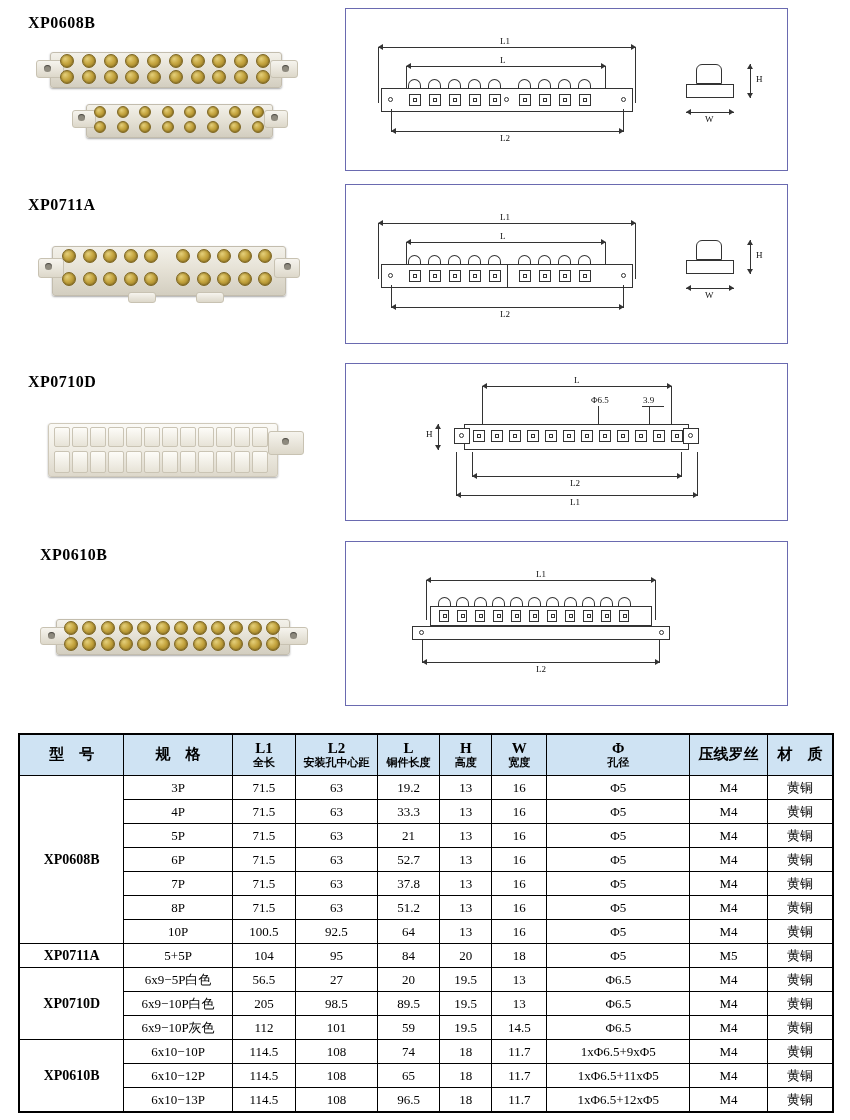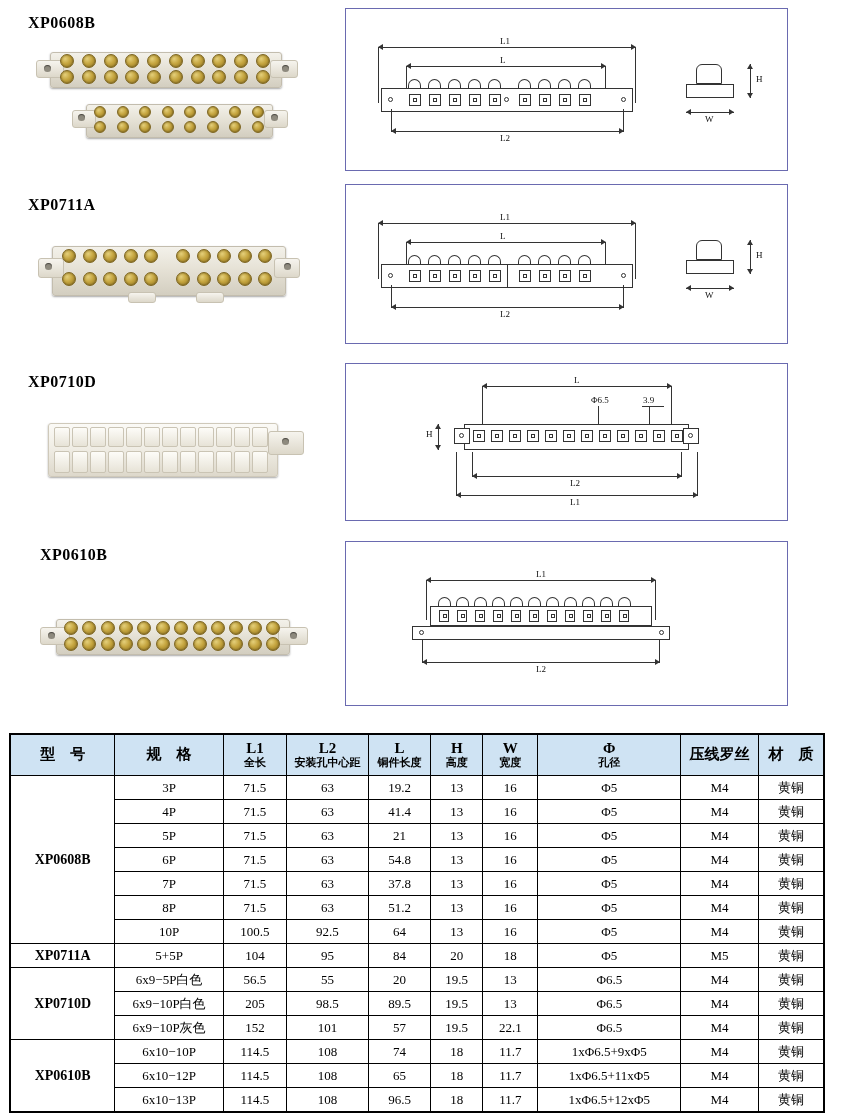--- a/index.html
+++ b/index.html
@@ -92,21 +92,21 @@
   .cell-sq{
     position:absolute;width:12px;height:12px;border:1px solid #333;box-sizing:border-box;background:#fff;
   }
   .cell-sq:after{
     content:"";position:absolute;left:3px;top:3px;width:4px;height:4px;border:1px solid #333;box-sizing:border-box;
   }
   .earbox{position:absolute;border:1px solid #333;box-sizing:border-box;background:#fff;}
   .eardot{position:absolute;width:5px;height:5px;border:1px solid #333;border-radius:50%;box-sizing:border-box;}
 
   
-  .table-wrap{position:absolute;left:9px;top:733px;width:812px;}
+  .table-wrap{position:absolute;left:18px;top:733px;width:812px;}
   table{border-collapse:collapse;width:816px;font-size:13px;}
   table th,table td{
     border:1px solid #000;
     text-align:center;
     vertical-align:middle;
     padding:1px 2px;
     height:21px;
     font-family:"Liberation Serif", serif;
   }
   thead th{
@@ -575,21 +575,21 @@
           <td>13</td>
           <td>16</td>
           <td>Φ5</td>
           <td>M4</td>
           <td>黄铜</td>
         </tr>
         <tr>
           <td class="spec">4P</td>
           <td>71.5</td>
           <td>63</td>
-          <td>41.4</td>
+          <td>33.3</td>
           <td>13</td>
           <td>16</td>
           <td>Φ5</td>
           <td>M4</td>
           <td>黄铜</td>
         </tr>
         <tr>
           <td class="spec">5P</td>
           <td>71.5</td>
           <td>63</td>
@@ -597,21 +597,21 @@
           <td>13</td>
           <td>16</td>
           <td>Φ5</td>
           <td>M4</td>
           <td>黄铜</td>
         </tr>
         <tr>
           <td class="spec">6P</td>
           <td>71.5</td>
           <td>63</td>
-          <td>54.8</td>
+          <td>52.7</td>
           <td>13</td>
           <td>16</td>
           <td>Φ5</td>
           <td>M4</td>
           <td>黄铜</td>
         </tr>
         <tr>
           <td class="spec">7P</td>
           <td>71.5</td>
           <td>63</td>
@@ -655,46 +655,46 @@
           <td>18</td>
           <td>Φ5</td>
           <td>M5</td>
           <td>黄铜</td>
         </tr>
 
         <tr>
           <td class="model" rowspan="3">XP0710D</td>
           <td class="spec">6x9−5P白色</td>
           <td>56.5</td>
-          <td>55</td>
+          <td>27</td>
           <td>20</td>
           <td>19.5</td>
           <td>13</td>
           <td>Φ6.5</td>
           <td>M4</td>
           <td>黄铜</td>
         </tr>
         <tr>
           <td class="spec">6x9−10P白色</td>
           <td>205</td>
           <td>98.5</td>
           <td>89.5</td>
           <td>19.5</td>
           <td>13</td>
           <td>Φ6.5</td>
           <td>M4</td>
           <td>黄铜</td>
         </tr>
         <tr>
           <td class="spec">6x9−10P灰色</td>
-          <td>152</td>
+          <td>112</td>
           <td>101</td>
-          <td>57</td>
+          <td>59</td>
           <td>19.5</td>
-          <td>22.1</td>
+          <td>14.5</td>
           <td>Φ6.5</td>
           <td>M4</td>
           <td>黄铜</td>
         </tr>
 
         <tr>
           <td class="model" rowspan="3">XP0610B</td>
           <td class="spec">6x10−10P</td>
           <td>114.5</td>
           <td>108</td>

